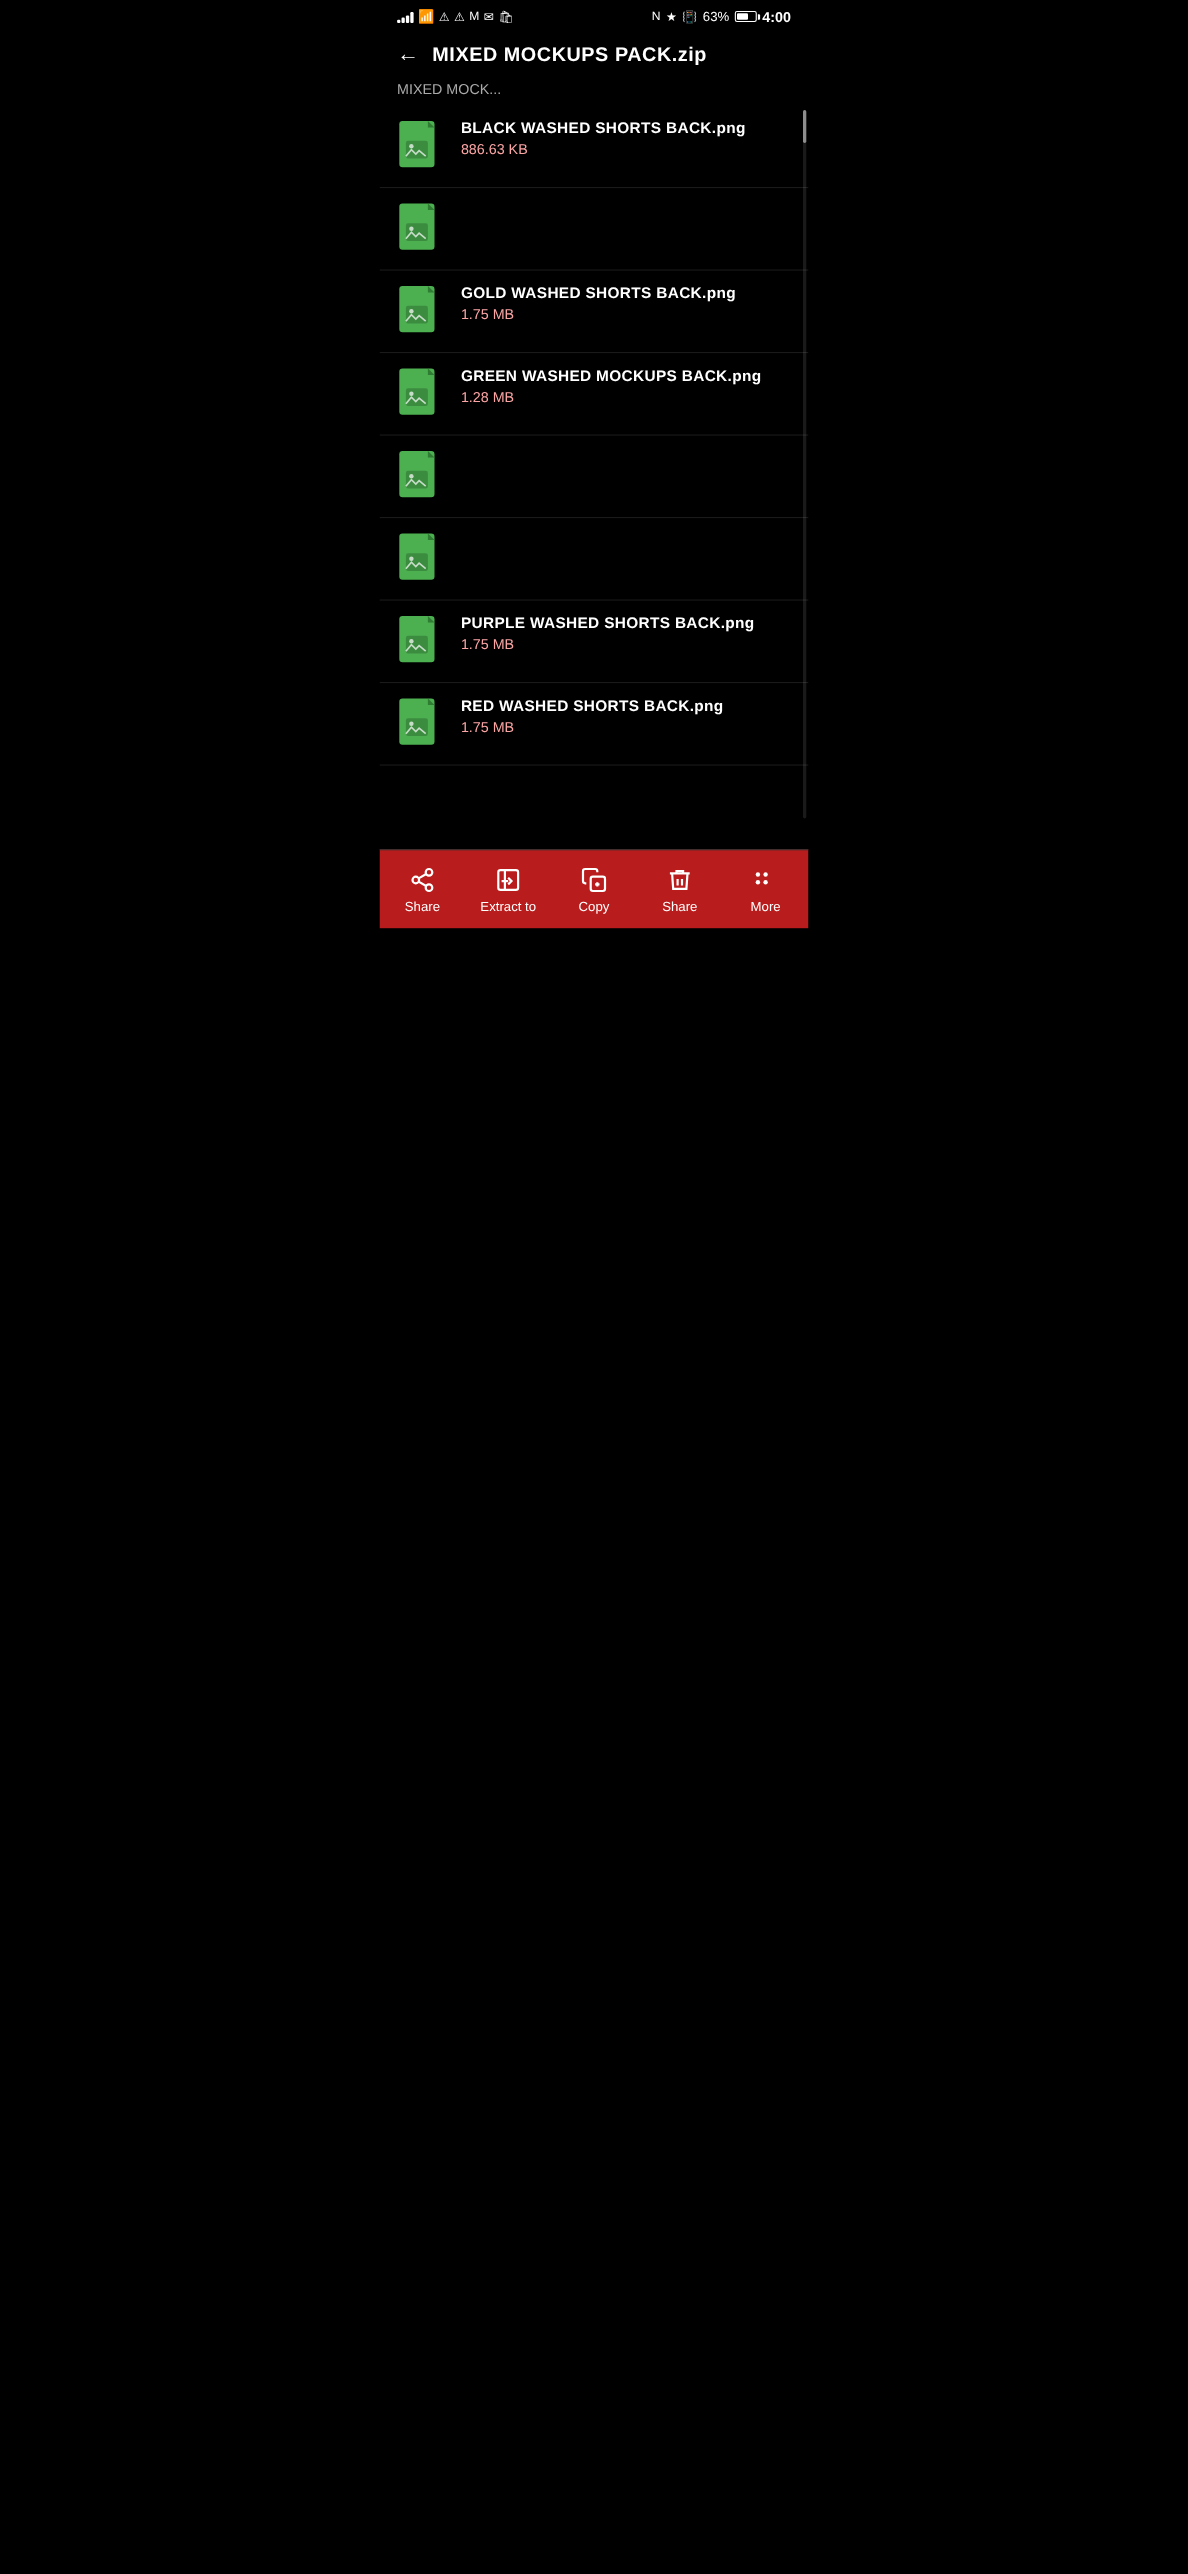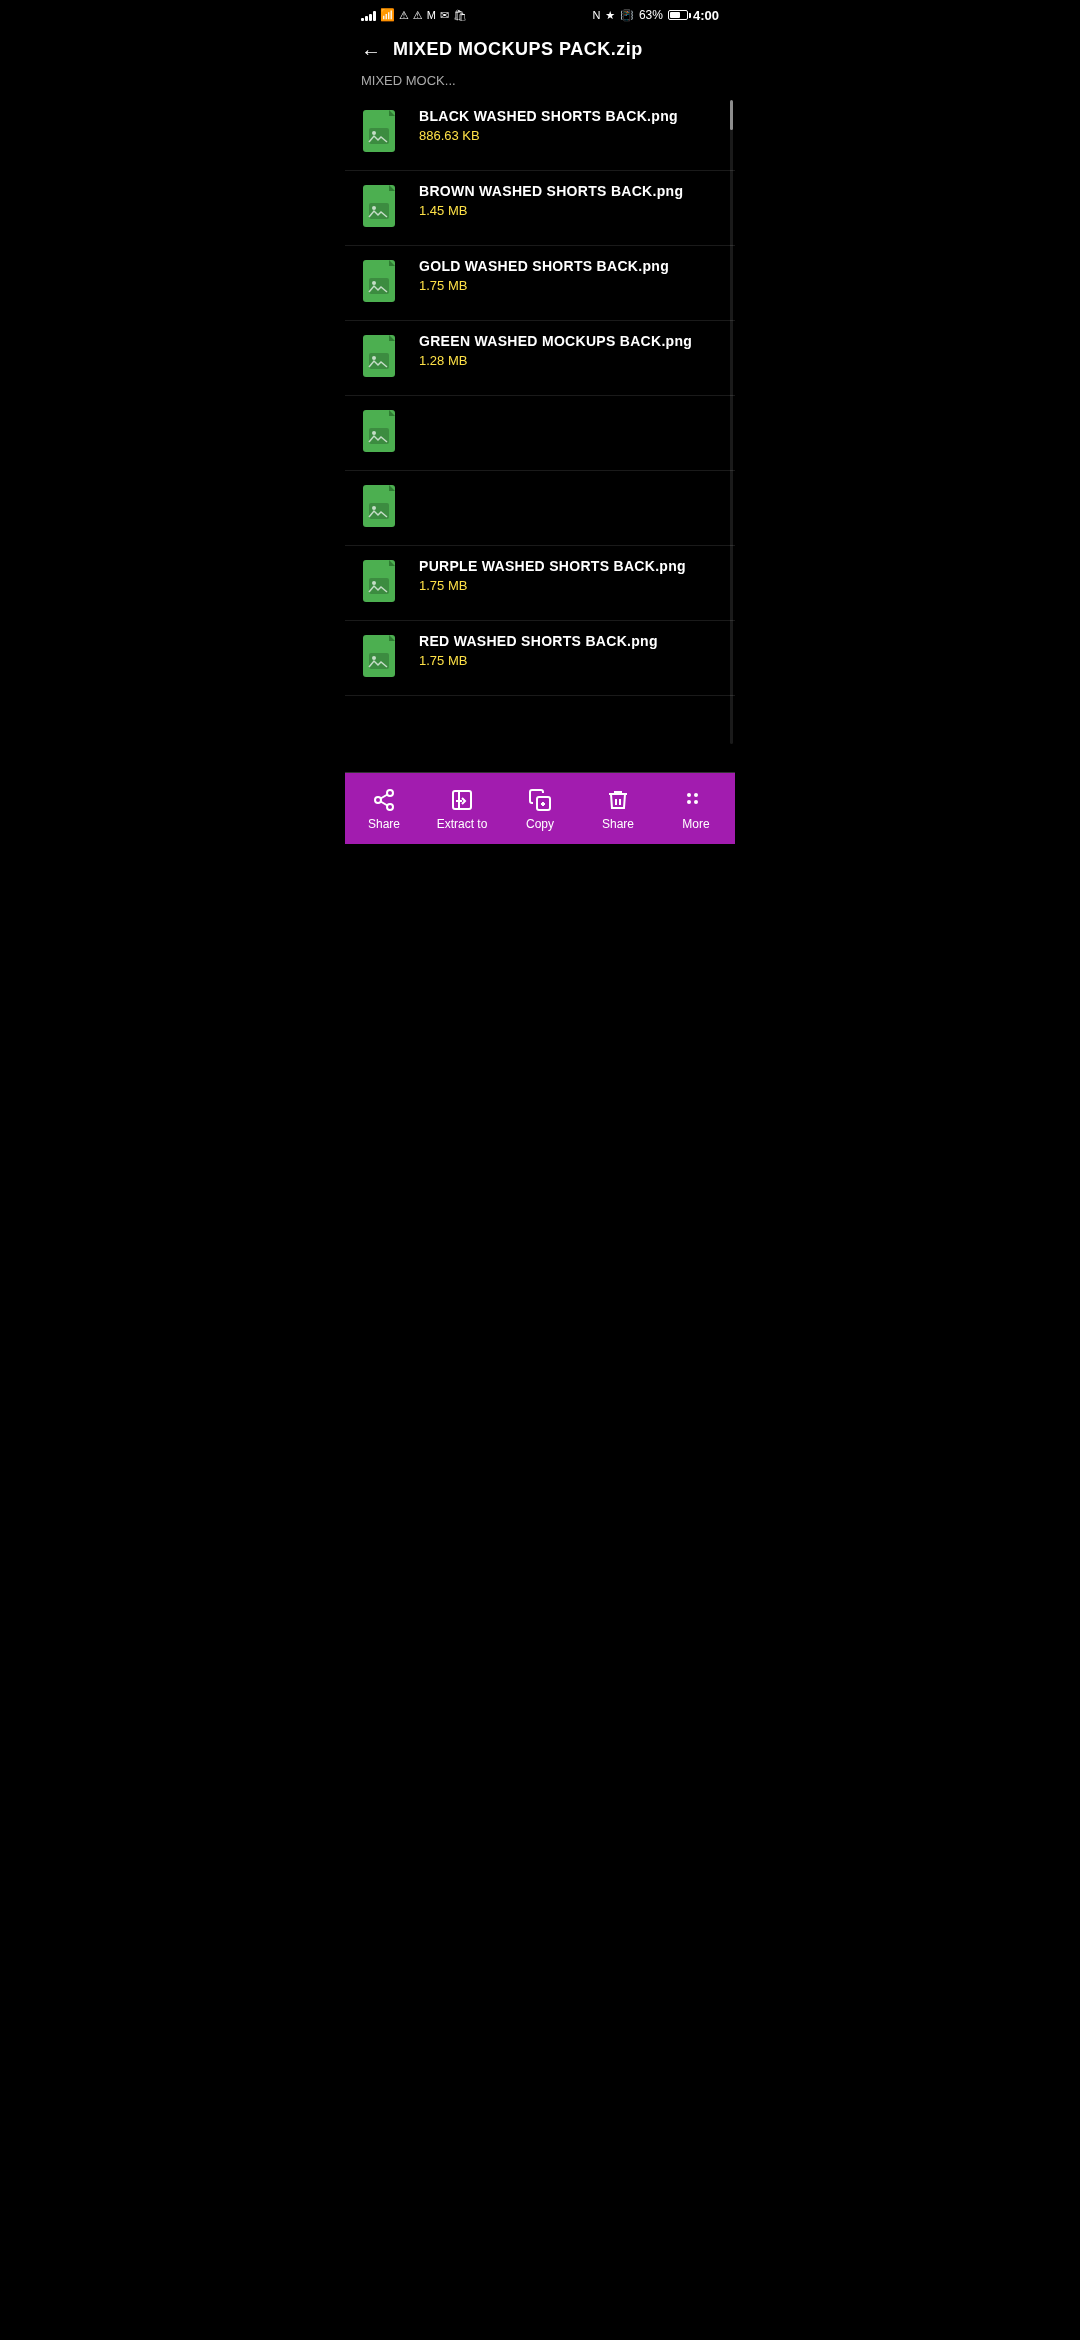--- a/index.html
+++ b/index.html
@@ -167,31 +167,31 @@
     .file-name {
       font-size: 14px;
       font-weight: bold;
       color: #ffffff;
       letter-spacing: 0.3px;
       margin-bottom: 4px;
     }
 
     .file-size {
       font-size: 13px;
-      color: #fde047;
+      color: #fca5a5;
     }
 
     
     .bottom-nav {
       position: absolute;
       bottom: 0;
       left: 0;
       right: 0;
       height: 72px;
-      background: #a21caf;
+      background: #b91c1c;
       display: flex;
       justify-content: space-around;
       align-items: center;
       border-top: 1px solid #333;
     }
 
     .nav-item {
       display: flex;
       flex-direction: column;
       align-items: center;
@@ -279,24 +279,20 @@
         <svg width="44" height="50" viewBox="0 0 44 50" fill="none">
 
           <rect x="2" y="2" width="32" height="42" rx="3" fill="#4CAF50"></rect>
 
           <path d="M28 2 L34 8 L28 8 Z" fill="#2e7d32"></path>
 
           <rect x="8" y="20" width="20" height="16" rx="2" fill="rgba(0,0,0,0.2)"></rect>
           <circle cx="13" cy="25" r="2" fill="rgba(255,255,255,0.7)"></circle>
           <path d="M8 34 l5-6 4 4 3-3 6 5" stroke="rgba(255,255,255,0.7)" stroke-width="1.5" fill="none"></path>
         </svg>
-      </div>
-      <div class="file-info">
-        <div class="file-name">BROWN WASHED SHORTS BACK.png</div>
-        <div class="file-size">1.45 MB</div>
       </div>
     </div>
     <div class="file-item">
       <div class="file-icon">
         <svg width="44" height="50" viewBox="0 0 44 50" fill="none">
 
           <rect x="2" y="2" width="32" height="42" rx="3" fill="#4CAF50"></rect>
 
           <path d="M28 2 L34 8 L28 8 Z" fill="#2e7d32"></path>
 

